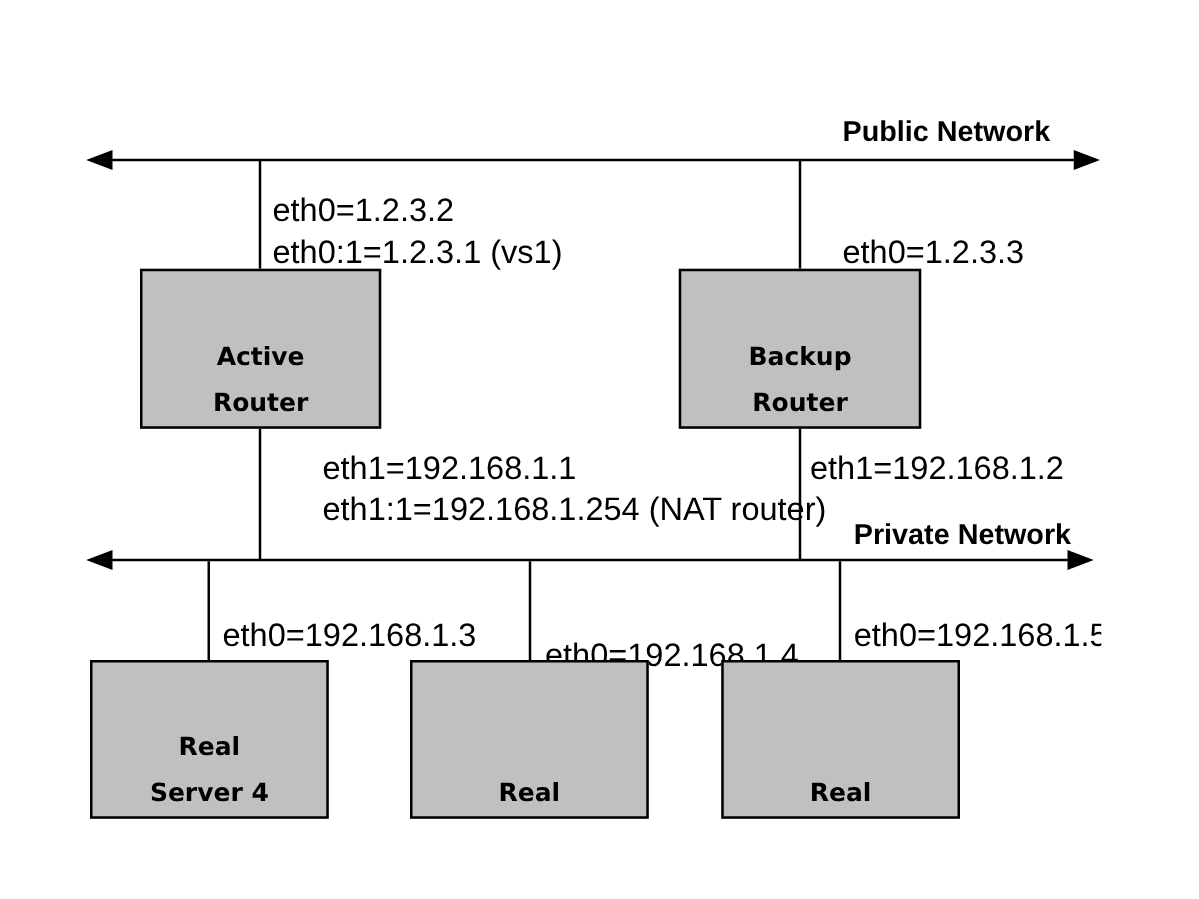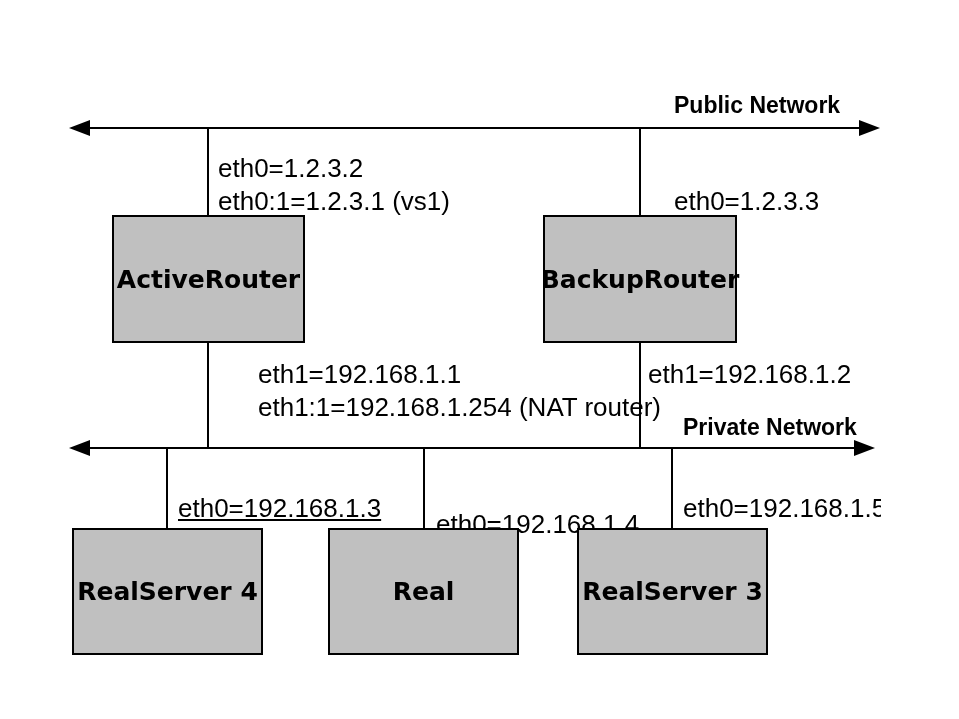--- a/index.html
+++ b/index.html
@@ -51,27 +51,27 @@
     color: #000000;
     white-space: nowrap;
   }
   
   .node {
     position: absolute;
     box-sizing: border-box;
     background: #c0c0c0;
     border: 2px solid #000000;
     display: flex;
-    flex-direction: row;
+    flex-direction: column;
     align-items: center;
-    justify-content: center;
+    justify-content: flex-end;
     text-align: center;
     font-family: "DejaVu Sans", "Liberation Sans", sans-serif;
     font-weight: bold;
-    font-size: 25px;
+    font-size: 20px;
     line-height: 37px;
     color: #000000;
   }
 </style>
 </head>
 <body>
 
 <div class="canvas">
 
   <div class="netlabel" style="left:674px; top:92px;">Public Network</div>
@@ -110,29 +110,28 @@
   <div class="netlabel" style="left:683px; top:414px;">Private Network</div>
 
   <div class="hline" style="left:75px; top:447px; width:787px;"></div>
   <div class="arrow left" style="left:69px; top:440px;"></div>
   <div class="arrow right" style="left:854px; top:440px;"></div>
 
   <div class="vline" style="left:166px; top:449px; height:79px;"></div>
   <div class="vline" style="left:423px; top:449px; height:79px;"></div>
   <div class="vline" style="left:671px; top:449px; height:79px;"></div>
 
-  <div class="ethlabel" style="left:178px; top:492px;text-decoration:underline;">eth0=192.168.1.3</div>
+  <div class="ethlabel" style="left:178px; top:492px;">eth0=192.168.1.3</div>
   <div class="ethlabel" style="left:436px; top:508px;">eth0=192.168.1.4</div>
   <div class="ethlabel" style="left:683px; top:492px;">eth0=192.168.1.5</div>
 
   <div class="node" style="left:72px; top:528px; width:191px; height:127px;">
     <div>Real</div>
     <div>Server 4</div>
   </div>
   <div class="node" style="left:328px; top:528px; width:191px; height:127px;">
     <div>Real</div>
   </div>
   <div class="node" style="left:577px; top:528px; width:191px; height:127px;">
     <div>Real</div>
-    <div>Server 3</div>
   </div>
 
 </div>
 
 </body></html>

